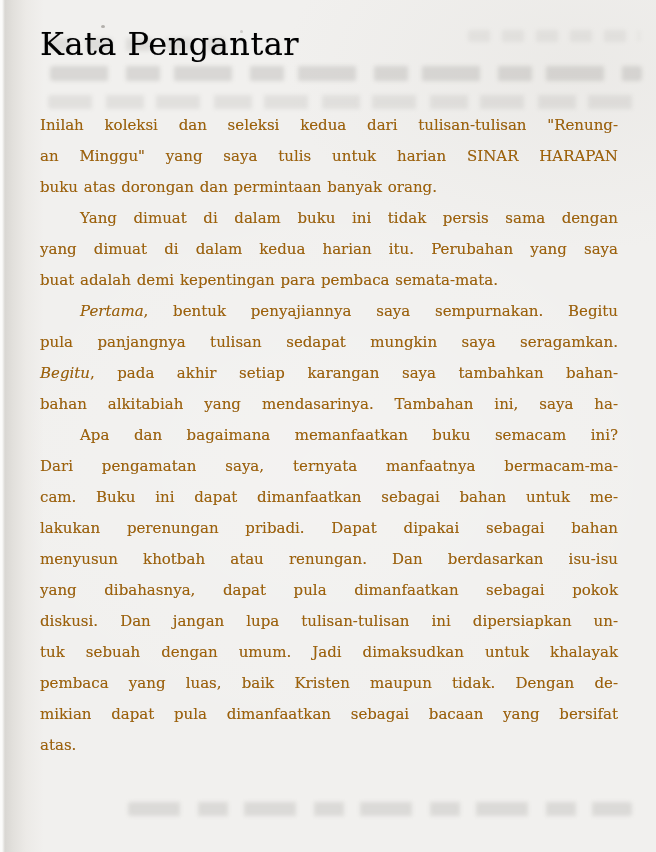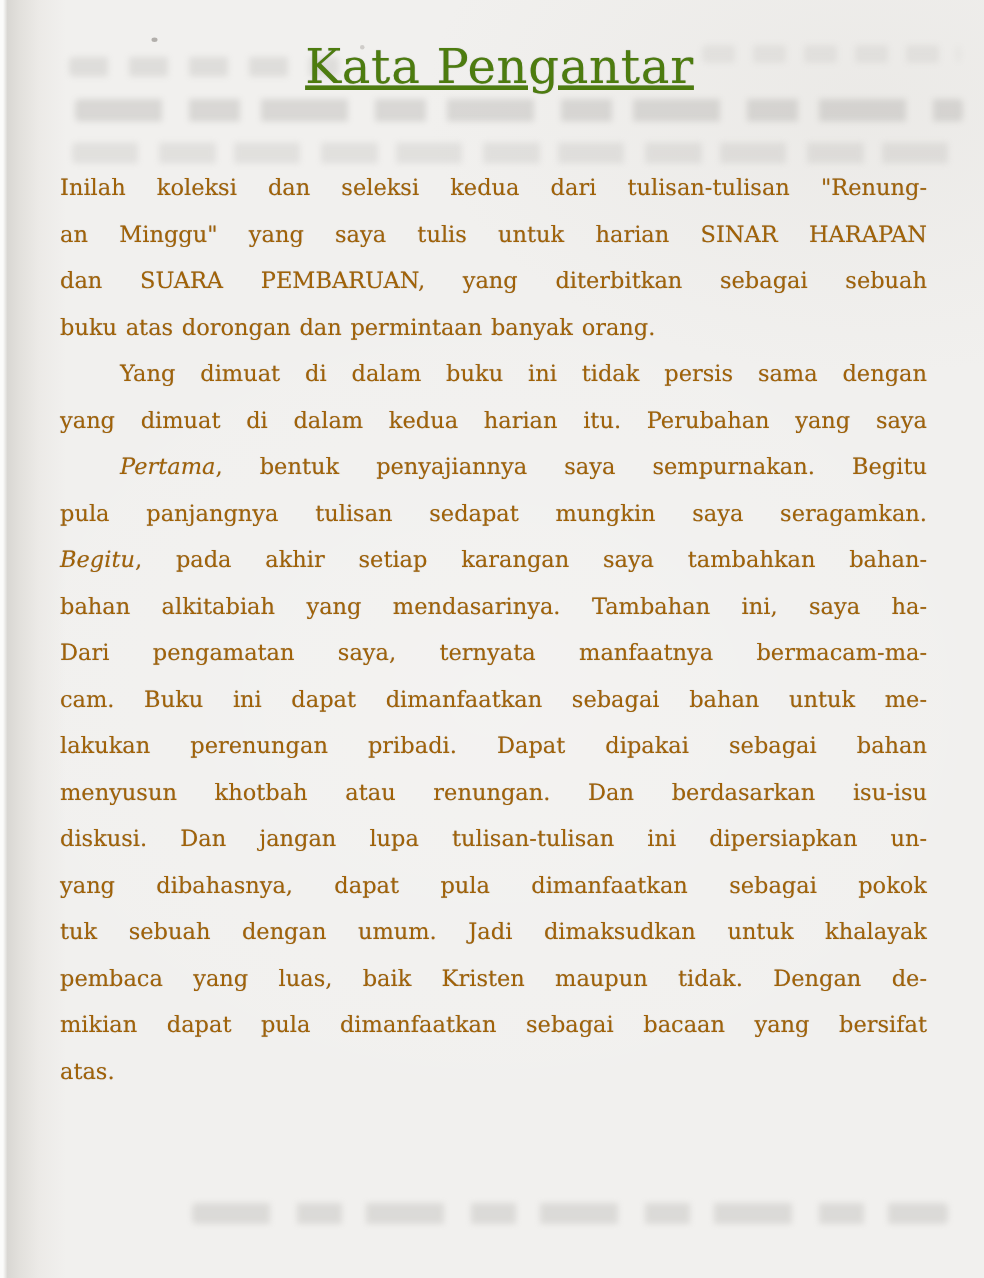--- a/index.html
+++ b/index.html
@@ -19,26 +19,25 @@
   .binding-shadow {
     position: absolute; left: 0; top: 0; bottom: 0; width: 44px;
     background: linear-gradient(90deg,
       #fbfbfa 0px, #fbfbfa 2px,
       #d9d7d3 5px, #e2e0dc 13px,
       #eceae7 26px, rgba(241,240,238,0) 44px);
   }
 
   .title {
     position: absolute; top: 24px; left: 40px; width: 586px;
-    text-align: center;
+    text-align: left;
     font-size: 32px; line-height: 40px;
-    color: #4d7c0f;
+    color: #000000;
     letter-spacing: 0.5px;
     text-shadow: 0 0 0.7px rgba(116,119,123,0.65);
-    text-decoration: underline;
   }
 
   .text-block {
     position: absolute; left: 40px; top: 110px; width: 578px;
     font-size: 15px;
     color: #a16207;
     text-shadow: 0 0 0.6px rgba(121,125,130,0.6);
     word-spacing: 1px;
   }
   .line {
@@ -86,43 +85,44 @@
   <div class="speck s-1"></div>
   <div class="speck s-2"></div>
 
   <div class="title">Kata Pengantar</div>
 
   <div class="text-block">
 
     <div>
       <div class="line"><span>Inilah koleksi dan seleksi kedua dari tulisan-tulisan "Renung-</span></div>
       <div class="line"><span>an Minggu" yang saya tulis untuk harian SINAR HARAPAN</span></div>
-      <div class="line"><span>dan SUARA PEMBARUAN, yang diterbitkan sebagai sebuah</span></div>
       <div class="line end"><span>buku atas dorongan dan permintaan banyak orang.</span></div>
     </div>
 
     <div>
       <div class="line indent"><span>Yang dimuat di dalam buku ini tidak persis sama dengan</span></div>
       <div class="line"><span>yang dimuat di dalam kedua harian itu. Perubahan yang saya</span></div>
+      <div class="line end"><span>buat adalah demi kepentingan para pembaca semata-mata.</span></div>
     </div>
 
     <div>
       <div class="line indent"><span class="it">Pertama</span><span>, bentuk penyajiannya saya sempurnakan. Begitu</span></div>
       <div class="line"><span>pula panjangnya tulisan sedapat mungkin saya seragamkan.</span></div>
       <div class="line"><span class="it">Begitu</span><span>, pada akhir setiap karangan saya tambahkan bahan-</span></div>
       <div class="line"><span>bahan alkitabiah yang mendasarinya. Tambahan ini, saya ha-</span></div>
     </div>
 
     <div>
+      <div class="line indent"><span>Apa dan bagaimana memanfaatkan buku semacam ini?</span></div>
       <div class="line"><span>Dari pengamatan saya, ternyata manfaatnya bermacam-ma-</span></div>
       <div class="line"><span>cam. Buku ini dapat dimanfaatkan sebagai bahan untuk me-</span></div>
       <div class="line"><span>lakukan perenungan pribadi. Dapat dipakai sebagai bahan</span></div>
       <div class="line"><span>menyusun khotbah atau renungan. Dan berdasarkan isu-isu</span></div>
+      <div class="line"><span>yang dibahasnya, dapat pula dimanfaatkan sebagai pokok</span></div>
       <div class="line"><span>diskusi. Dan jangan lupa tulisan-tulisan ini dipersiapkan un-</span></div>
-      <div class="line"><span>yang dibahasnya, dapat pula dimanfaatkan sebagai pokok</span></div>
       <div class="line"><span>tuk sebuah dengan umum. Jadi dimaksudkan untuk khalayak</span></div>
       <div class="line"><span>pembaca yang luas, baik Kristen maupun tidak. Dengan de-</span></div>
       <div class="line"><span>mikian dapat pula dimanfaatkan sebagai bacaan yang bersifat</span></div>
       <div class="line end"><span>atas.</span></div>
     </div>
 
   </div>
 </div>
 
 </body></html>

